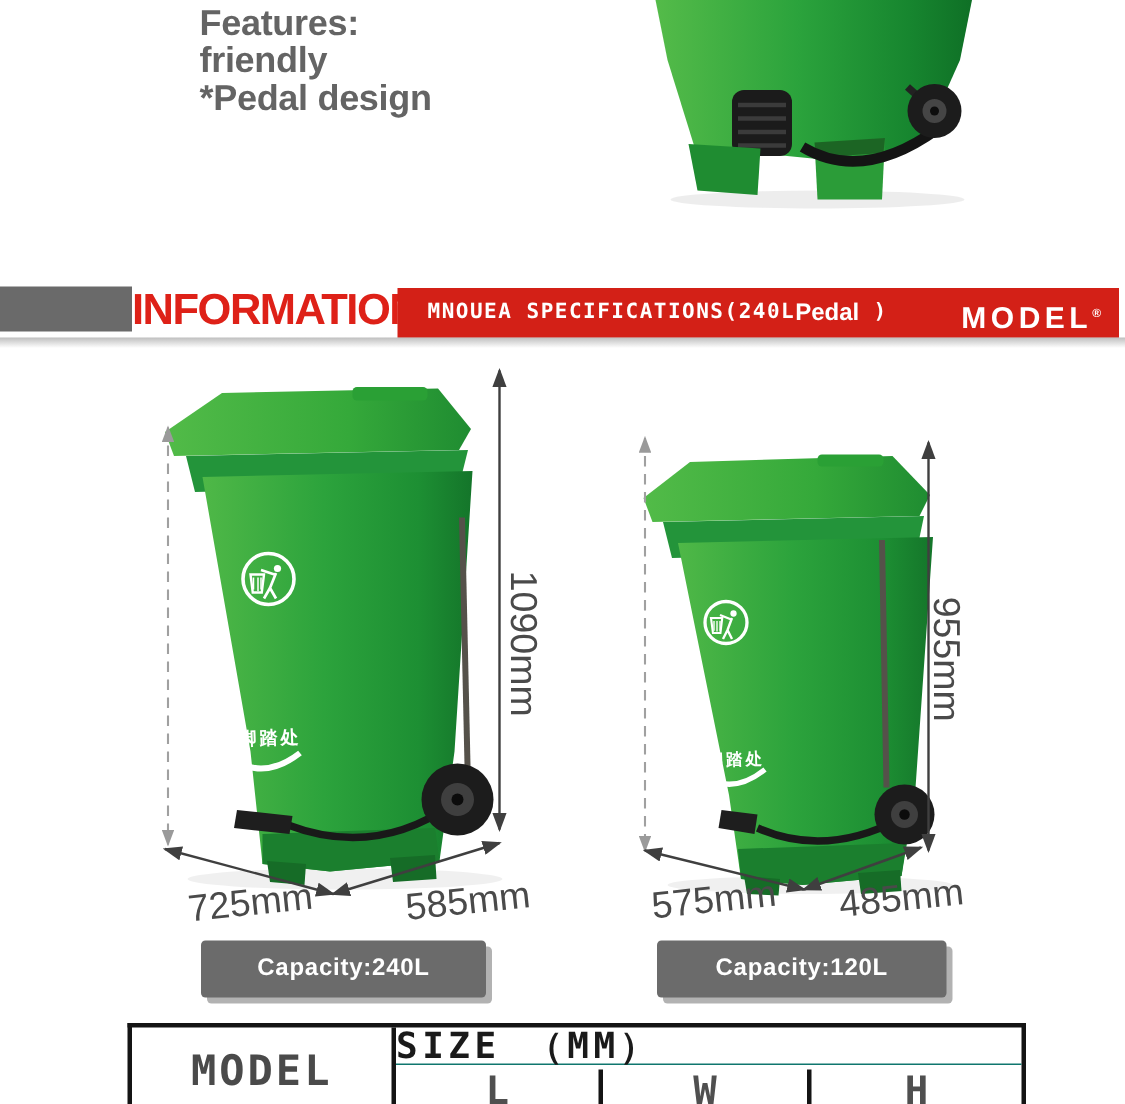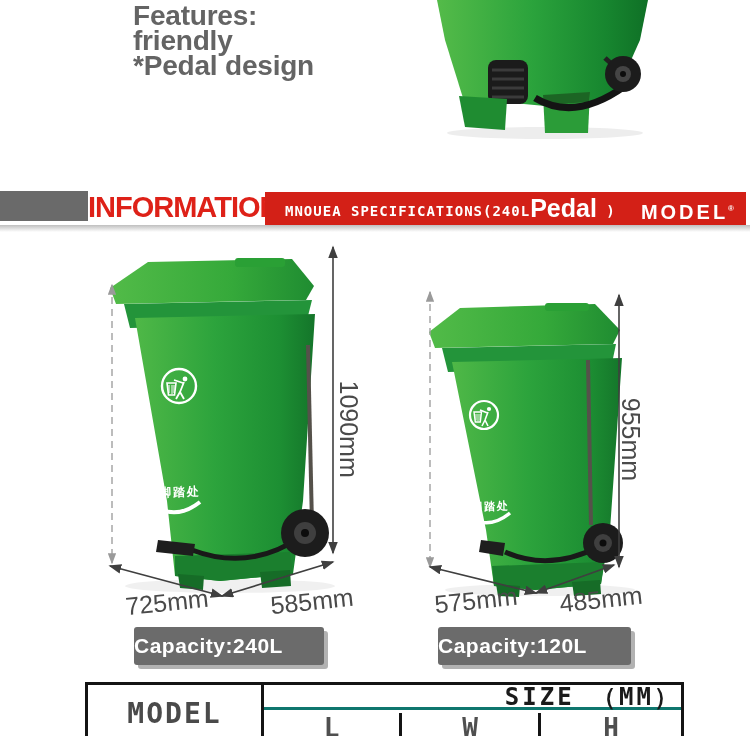--- a/index.html
+++ b/index.html
@@ -3,62 +3,62 @@
 <meta charset="utf-8">
 <style>
   * { margin:0; padding:0; box-sizing:border-box; }
   html,body { background:#ffffff; }
   .page {
     position:relative; width:750px; height:736px; overflow:hidden;
     background:#ffffff; font-family:"Liberation Sans", sans-serif;
   }
   
   .features { position:absolute; left:133px; top:3px; color:#646464;
-    font-weight:bold; font-size:28px; line-height:25px; letter-spacing:-0.2px;
+    font-weight:bold; font-size:24px; line-height:25px; letter-spacing:-0.2px;
     font-family:"Liberation Sans", sans-serif; white-space:nowrap; }
   
   .banner-gray { position:absolute; left:0; top:191px; width:88px; height:30px; background:#6a6a6a; }
   .banner-info { position:absolute; left:88px; top:189px; width:177px; height:36px;
     line-height:36px; text-align:center; color:#de2118; font-size:29px; font-weight:bold;
     letter-spacing:-1px; background:#ffffff; }
   .banner-red { position:absolute; left:265px; top:192px; width:481px; height:33px;
     background:#d32017; color:#ffffff; }
   .spec-text { position:absolute; left:20px; top:0; height:33px; line-height:33px;
     font-family:"DejaVu Sans Mono", monospace; font-weight:bold; font-size:14px;
     letter-spacing:1px; white-space:nowrap; }
-  .spec-bold { font-family:"Liberation Sans", sans-serif; font-size:25px; font-weight:bold;
+  .spec-bold { font-family:"Liberation Sans", sans-serif; font-size:16px; font-weight:bold;
     letter-spacing:0; vertical-align:-1px; }
   .brand { position:absolute; right:12px; top:0; height:33px; line-height:33px;
     font-size:20px; font-weight:bold; letter-spacing:3px; }
   .brand sup { font-size:8px; letter-spacing:0; }
   .banner-shadow { position:absolute; left:0; top:225px; width:750px; height:7px;
     background:linear-gradient(180deg, rgba(70,70,70,.35), rgba(120,120,120,0)); }
   
   .dim-label { position:absolute; color:#4a4a4a; font-size:25px; text-align:center;
     font-family:"Liberation Sans", sans-serif; }
   .tilt { transform:rotate(-6deg); }
   .vert { transform:rotate(90deg); }
   
   .capacity { position:absolute; top:627px; height:38px; background:#6b6b6b; border-radius:3px;
-    color:#ffffff; font-weight:bold; font-size:21px; text-align:left; line-height:38px;
+    color:#ffffff; font-weight:bold; font-size:16px; text-align:center; line-height:38px;
     letter-spacing:.5px; box-shadow:4px 4px 0 rgba(0,0,0,.30); }
   .cap-large { left:134px; width:190px; }
   .cap-small { left:438px; width:193px; }
   
   .pedal-label { position:absolute; color:#ffffff; font-weight:bold;
     font-family:"DejaVu Sans", sans-serif; letter-spacing:2px; }
   
   .spec-table { position:absolute; left:85px; top:682px; width:599px; height:60px;
     border:3px solid #141414; border-bottom:none;
     font-family:"DejaVu Sans Mono", monospace; font-weight:bold; }
   .cell-model { position:absolute; left:0; top:0; width:176px; height:100%;
     border-right:3px solid #141414; display:flex; align-items:center; justify-content:center;
     font-size:28px; letter-spacing:2px; color:#4a4a4a; }
   .cell-size { position:absolute; left:176px; right:0; top:0; height:25px;
-    border-bottom:3px solid #0f766e; text-align:right; line-height:24px;
+    border-bottom:1px solid #0f766e; text-align:left; line-height:24px;
     font-size:24px; letter-spacing:3px; color:#1a1a1a; }
   .subrow { position:absolute; left:176px; right:0; top:28px; height:40px; }
   .subcell { float:left; height:100%; line-height:30px; text-align:center;
     font-size:26px; color:#4f4f4f; }
   .sub-l { width:138px; border-right:3px solid #141414; }
   .sub-w { width:139px; border-right:3px solid #141414; }
   .sub-h { width:140px; }
   .abs { position:absolute; }
 </style>
 </head>

